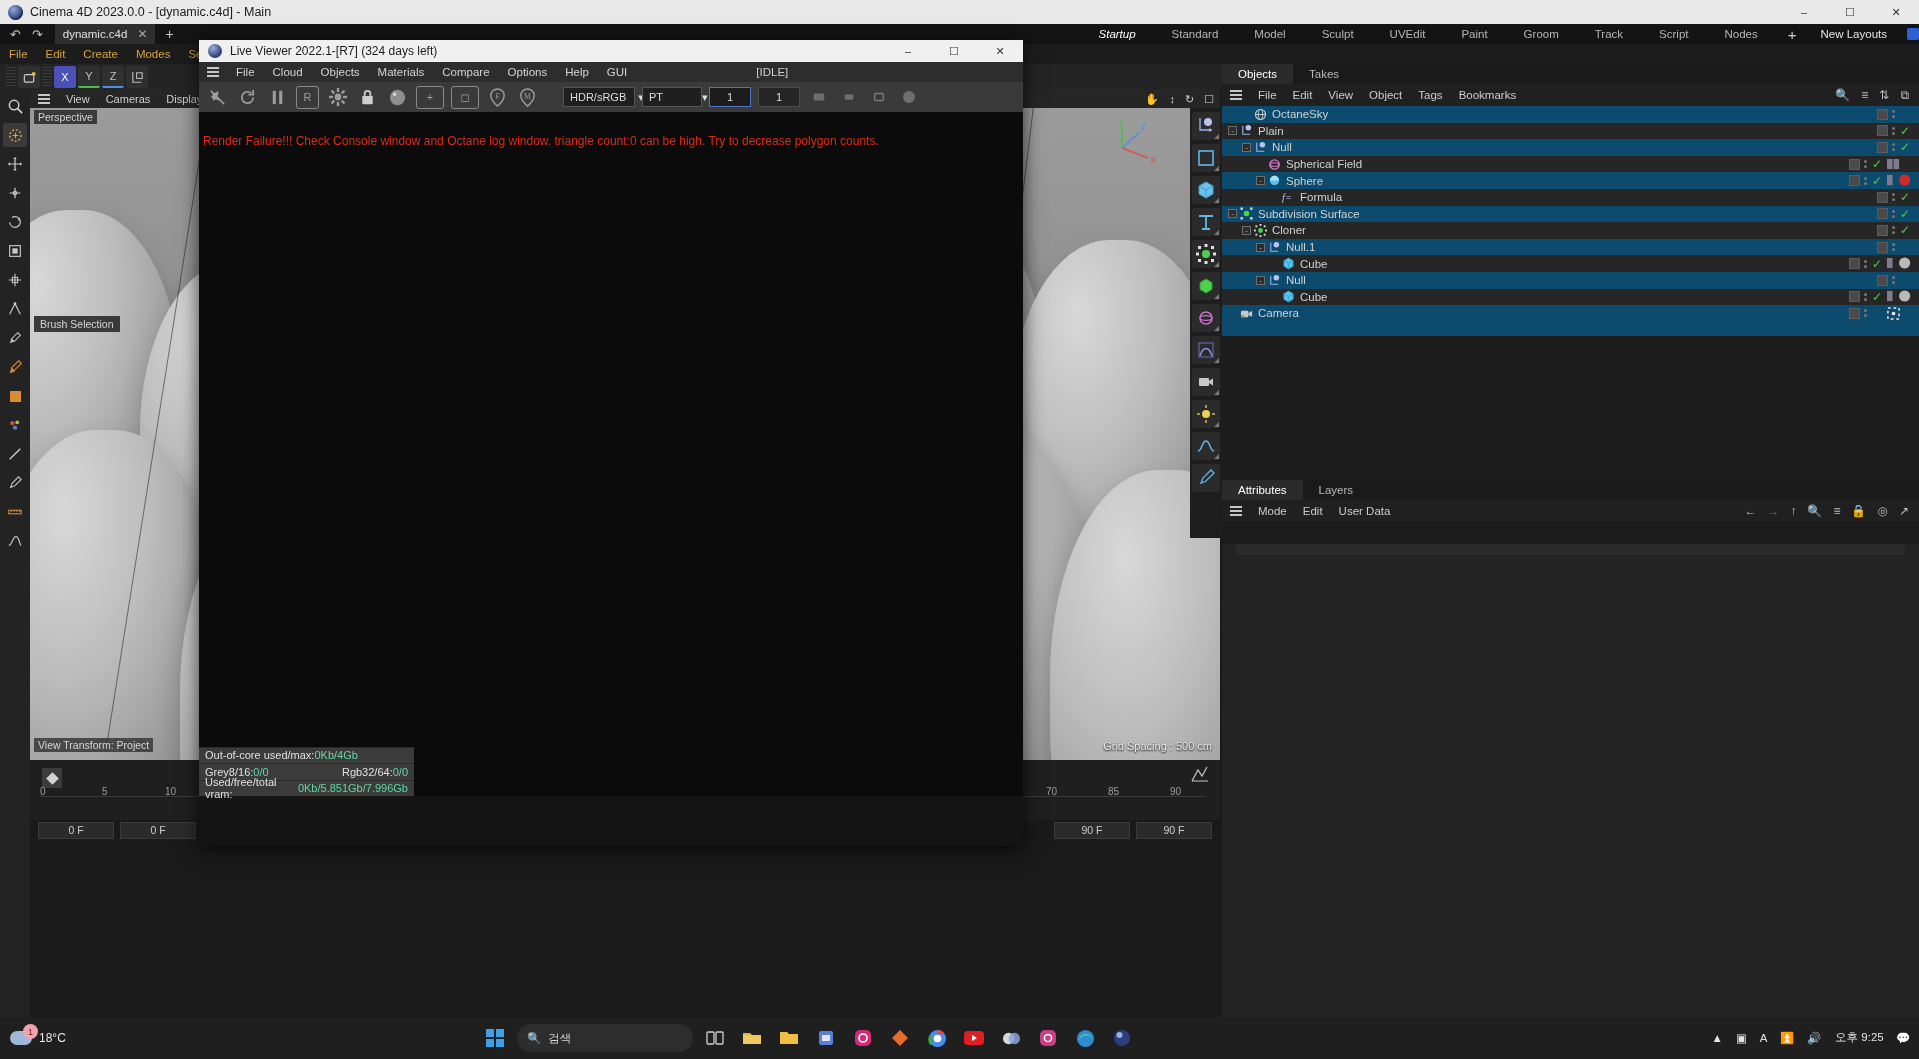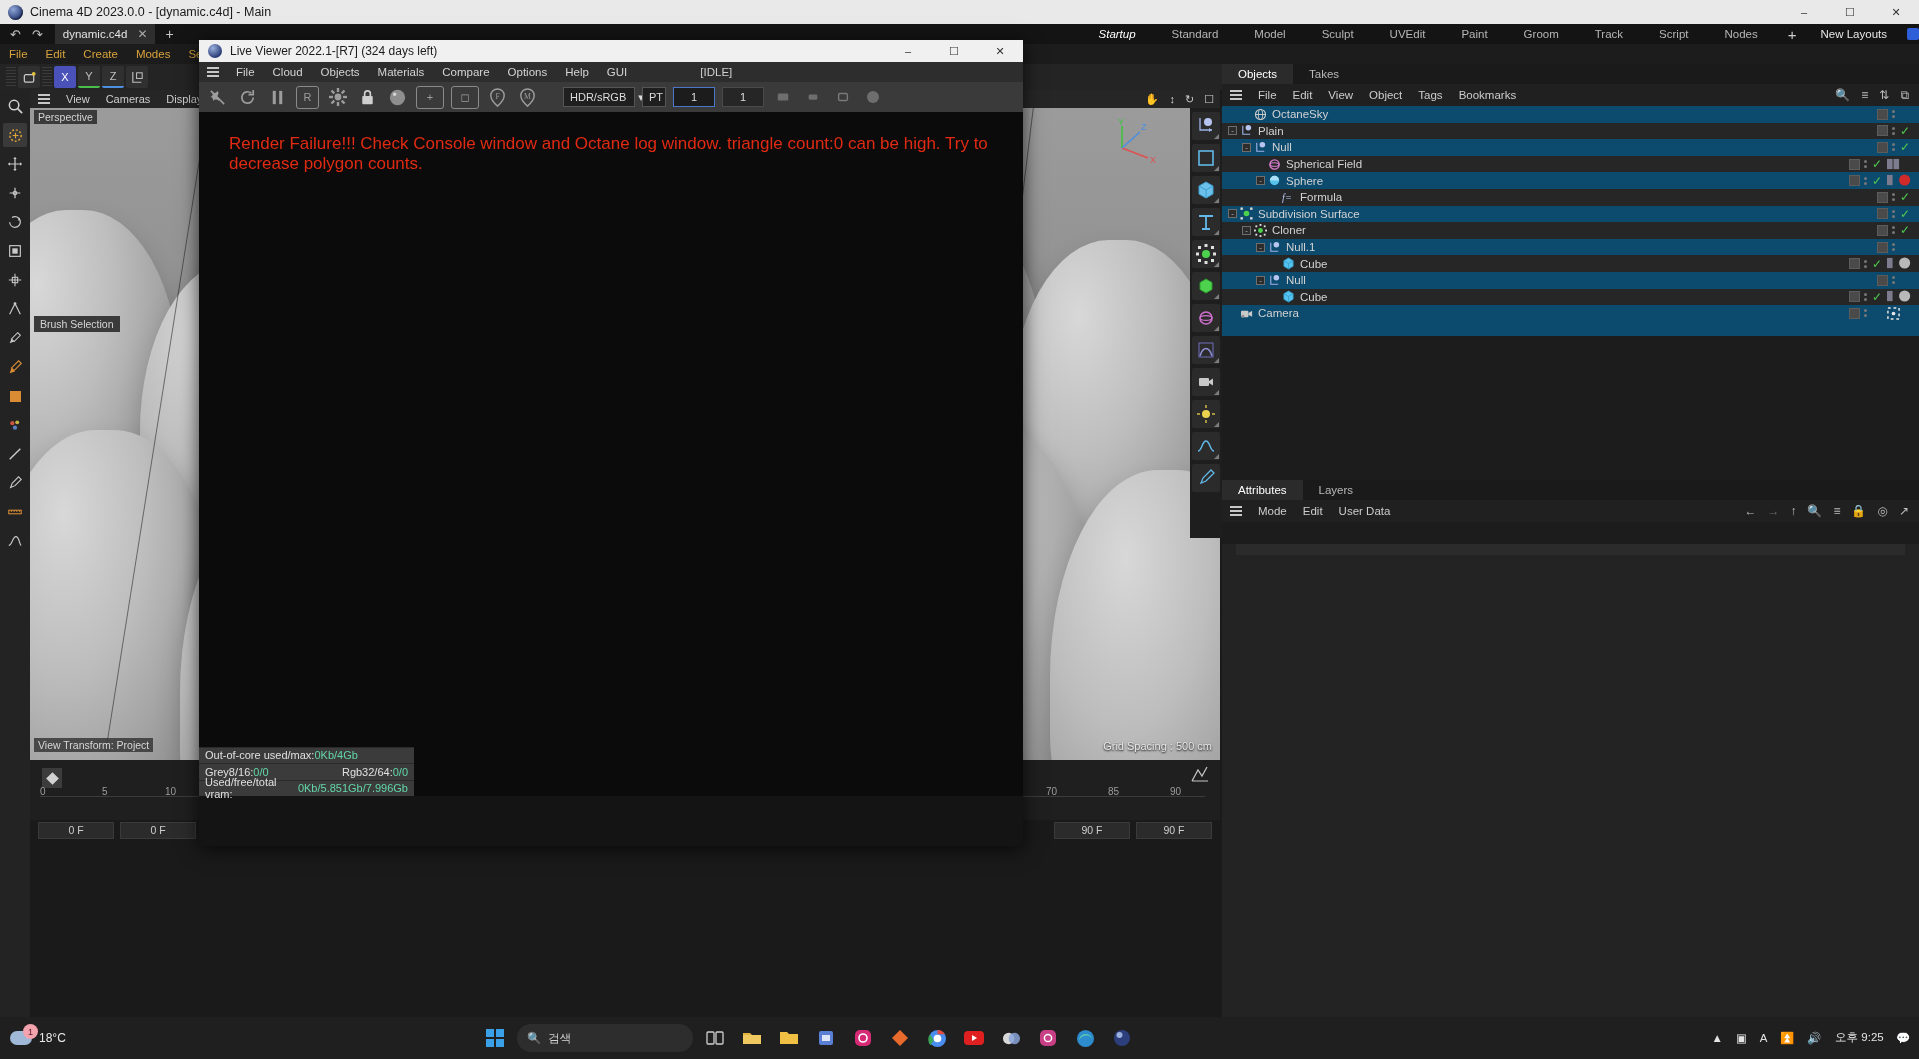--- a/index.html
+++ b/index.html
@@ -142,36 +142,36 @@
   .lv-title{ height:22px; background:#f0f0f0; color:#1b1b1b; display:flex; align-items:center;
      font-size:12px; }
   .lv-title .lg{ width:14px;height:14px;border-radius:50%;
      background:radial-gradient(circle at 35% 30%, #9ab0dd, #2b3d78 70%); margin:0 8px 0 9px; }
   .lv-wbtns{ margin-left:auto; display:flex; height:22px; }
   .lv-wb{ width:46px; height:22px; display:flex; align-items:center; justify-content:center;
      font-size:11px; color:#333; }
   .lv-menu{ height:20px; background:#2d2d2d; display:flex; align-items:center; font-size:11.5px;
      color:#d4d4d4; }
   .lv-menu .lm{ padding:0 9px; }
-  .lv-idle{ margin-left:64px; color:#cfcfcf; }
+  .lv-idle{ margin-left:120px; color:#cfcfcf; }
   .lv-tools{ height:30px; background:#3a3a3a; display:flex; align-items:center; gap:7px;
      padding-left:7px; }
   .lvb{ width:23px;height:23px; display:flex; align-items:center; justify-content:center;
      color:#9d9d9d; font-size:14px; }
   .lvb.boxed{ border:1.5px solid #8a8a8a; border-radius:3px; font-size:11px; }
   .lv-sel{ height:20px; background:#1f1f1f; color:#ddd; border:1px solid #555; font-size:11px;
      display:flex; align-items:center; padding:0 6px; gap:12px; }
   .lv-num{ height:20px; width:42px; background:#1c1c1c; border:1px solid #4d76c8; color:#ddd;
      font-size:11px; display:flex; align-items:center; justify-content:center; }
   .lv-num2{ height:20px; width:42px; background:#262626; border:1px solid #4a4a4a; color:#ddd;
      font-size:11px; display:flex; align-items:center; justify-content:center; }
   .lv-stats{ height:16px; background:#141414; color:#c2551f; font-size:11px; padding-left:5px;
      display:flex; align-items:center; }
   .lv-canvas{ position:relative; background:#0b0b0b; height:684px; }
-  .lv-err{ position:absolute; left:4px; top:22px; color:#e02a12; font-size:17px;margin-left:26px; }
+  .lv-err{ position:absolute; left:4px; top:22px; color:#e02a12; font-size:12px; }
   .lv-bottom{ position:absolute; left:0; bottom:0; width:215px; }
   .lv-brow{ height:16.5px; background:#3b3b3b; color:#e0e0e0; font-size:11px; display:flex;
      align-items:center; padding:0 6px; border-top:1px solid #2a2a2a; }
   .lv-brow .g{ color:#62d6a8; }
   .lv-brow .sp{ margin-left:auto; }
 
   
   .taskbar{ position:absolute; left:0; bottom:0; width:1919px; height:42px; background:#1f1f1f;
      display:flex; align-items:center; }
   .weather{ display:flex; align-items:center; gap:7px; padding-left:10px; color:#eaeaea;
@@ -997,21 +997,21 @@
       <span class="lvb">
         <svg width="21" height="21" viewBox="0 0 22 22">
             <path d="M11 2a7 7 0 0 1 7 7c0 5-7 11-7 11S4 14 4 9a7 7 0 0 1 7-7z" fill="none" stroke="#9d9d9d" stroke-width="1.5"></path>
             <text x="11" y="12.5" text-anchor="middle" font-size="8" fill="#9d9d9d" font-family="Liberation Serif, serif">M</text>
           </svg>
       </span>
       <span class="lv-sel" style="width:72px; margin-left:17px;">
         <span>HDR/sRGB</span>
         <span style="margin-left:auto;">▾</span>
       </span>
-      <span class="lv-sel" style="width:24px;gap:39px;">
+      <span class="lv-sel" style="width:60px;gap:39px;">
         <span>PT</span>
         <span style="margin-left:auto;">▾</span>
       </span>
       <span class="lv-num">1</span>
       <span class="lv-num2">1</span>
       <span class="lvb">
           <svg width="14" height="14" viewBox="0 0 16 16">
             <rect x="2" y="4" width="12" height="8" rx="1.5" fill="#6e6e6e"></rect>
           </svg>
         </span>

